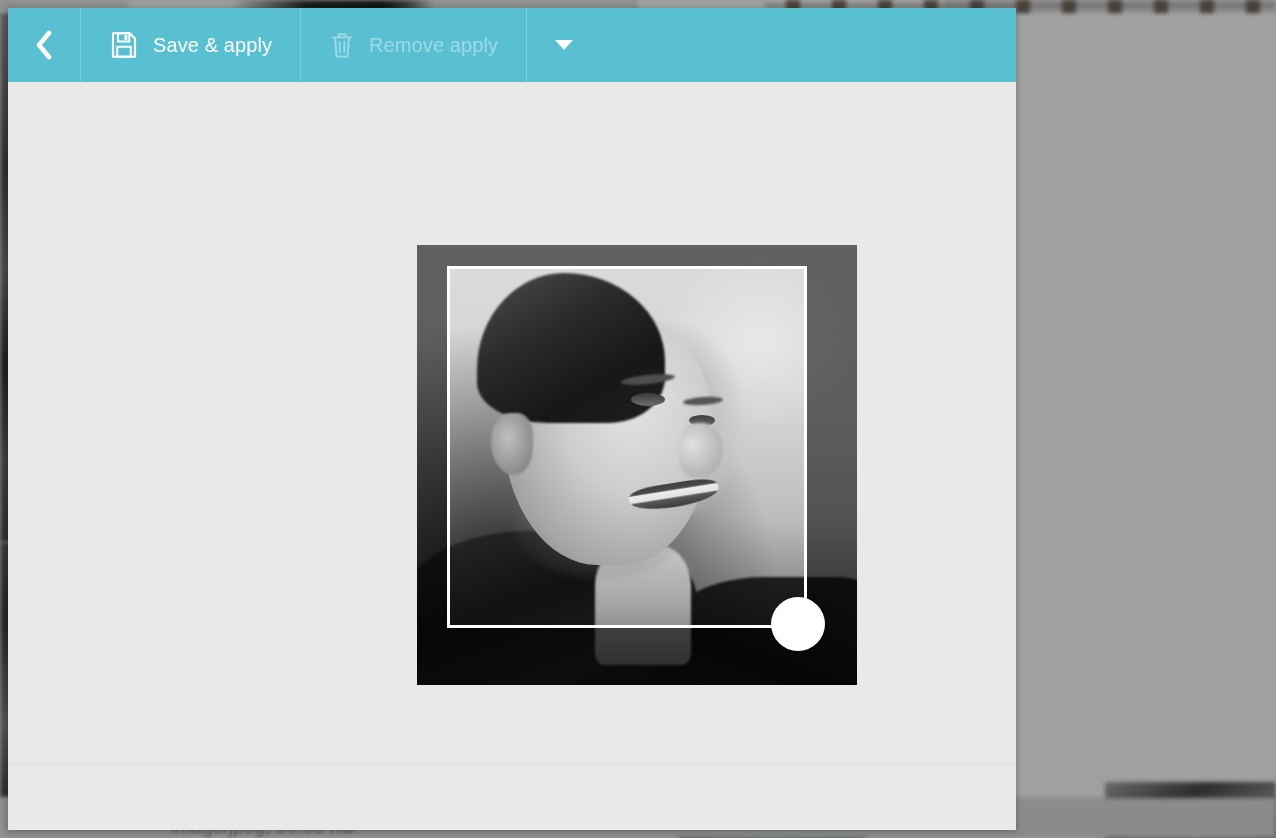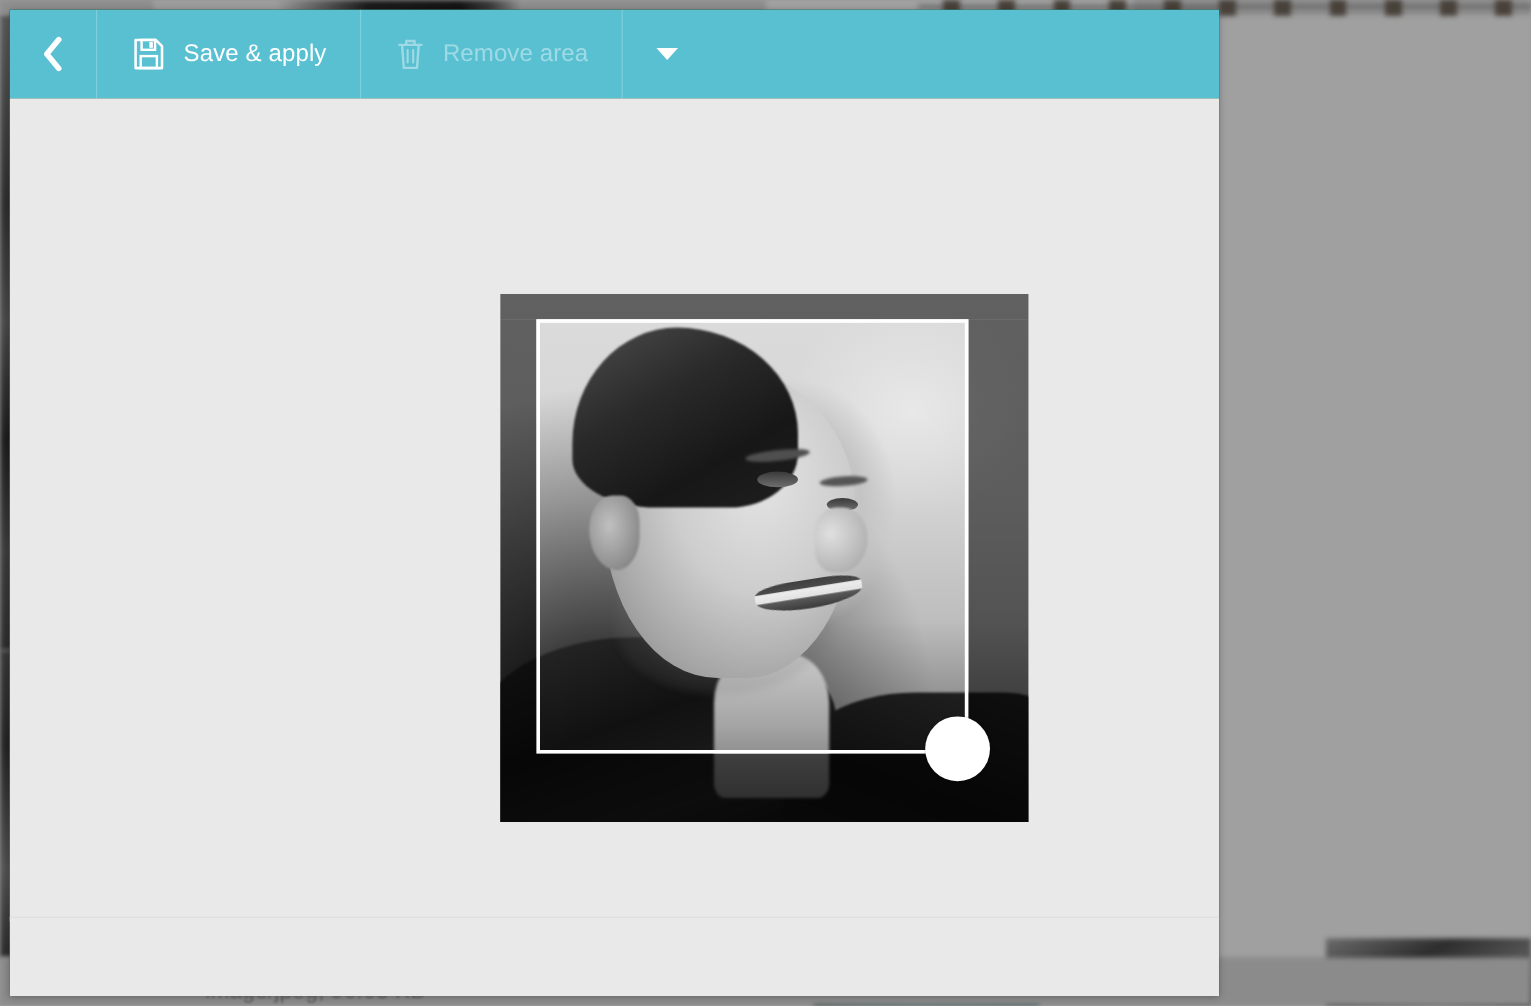--- a/index.html
+++ b/index.html
@@ -336,21 +336,21 @@
 
     <div class="tb-btn disabled">
       <span class="dim">
         <svg class="icon-svg" width="26" height="30" viewBox="0 0 22 26" aria-hidden="true">
           <path d="M3 6.4h16" stroke="#ffffff" stroke-width="1.7" stroke-linecap="round"></path>
           <path d="M8 6.4V3.6h6v2.8" fill="none" stroke="#ffffff" stroke-width="1.7" stroke-linejoin="round"></path>
           <path d="M5 6.4 L6.2 23 h9.6 L17 6.4" fill="none" stroke="#ffffff" stroke-width="1.7" stroke-linejoin="round"></path>
           <path d="M9 10.2v9M13 10.2v9" stroke="#ffffff" stroke-width="1.5" stroke-linecap="round"></path>
         </svg>
       </span>
-      <span class="tb-label">Remove area</span>
+      <span class="tb-label">Remove apply</span>
     </div>
 
 
     <div class="tb-caret-wrap">
       <span class="caret-dn"></span>
     </div>
 
     <div class="tb-spacer"></div>
   </div>
 

